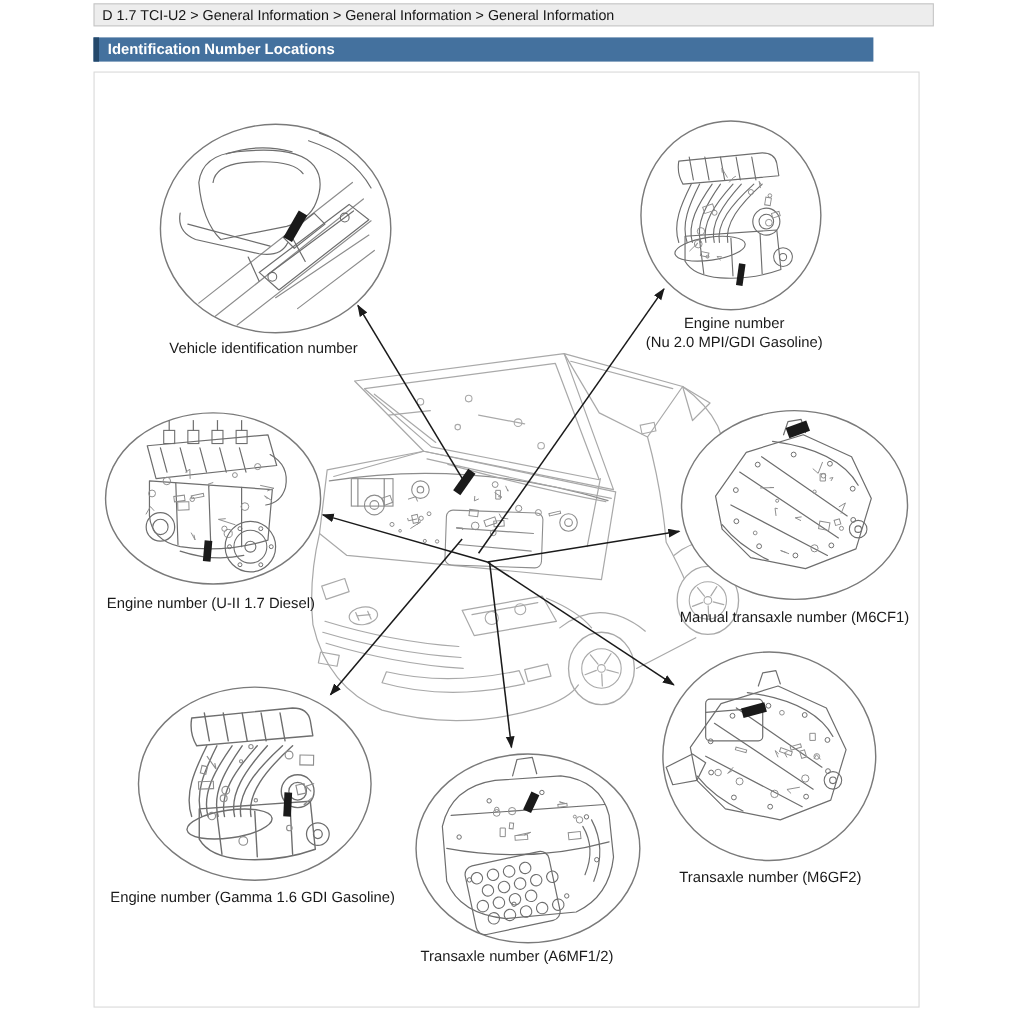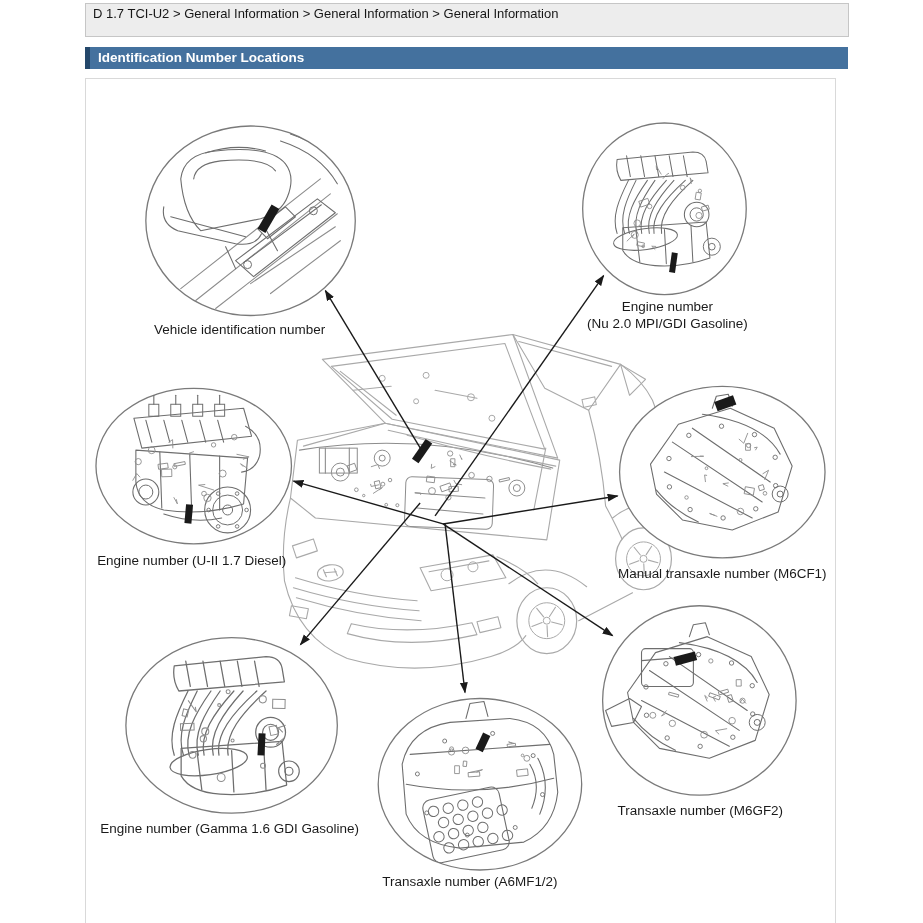--- a/index.html
+++ b/index.html
@@ -1,20 +1,20 @@
 <!DOCTYPE html>
 <html style="--header-bg: #44719e; --header-accent: #24486b; --header-text: #ffffff; --breadcrumb-bg: #ededed; --breadcrumb-border: #c6c6c6; --box-border: #d9d9d9; --ink: #1a1a1a; --car-line: #a9a9a9; --part-line: #6e6e6e; --part-line-light: #8d8d8d; --circle-stroke: #7a7a7a;"><head>
 <meta charset="utf-8">
 <style>
   html,body{margin:0;padding:0;background:#fff;}
   body{width:923px;height:923px;overflow:hidden;font-family:"Liberation Sans",sans-serif;color:var(--ink,#1a1a1a);}
   .page{padding:3px 0 0 85px;}
-  .breadcrumb{box-sizing:border-box;width:764px;height:34px;background:var(--breadcrumb-bg,#ededed);
+  .breadcrumb{box-sizing:border-box;width:764px;height:21px;background:var(--breadcrumb-bg,#ededed);
     border:1px solid var(--breadcrumb-border,#c6c6c6);font-size:13px;line-height:18px;padding:1px 0 0 7px;color:#161616;}
-  .section-header{box-sizing:border-box;margin-top:10px;width:763px;height:22px;background:var(--header-bg,#44719e);
+  .section-header{box-sizing:border-box;margin-top:10px;width:709px;height:22px;background:var(--header-bg,#44719e);
     border-left:5px solid var(--header-accent,#24486b);color:var(--header-text,#ffffff);
     font-weight:bold;font-size:13.5px;line-height:22px;padding-left:8px;}
   .diagram-box{box-sizing:border-box;margin-top:9px;width:751px;height:851px;border:1px solid var(--box-border,#d9d9d9);background:#fff;}
   svg{display:block;}
   svg text{font-family:"Liberation Sans",sans-serif;font-size:13.5px;fill:var(--ink,#1a1a1a);}
 </style>
 </head>
 <body>
 
 <div class="page">

